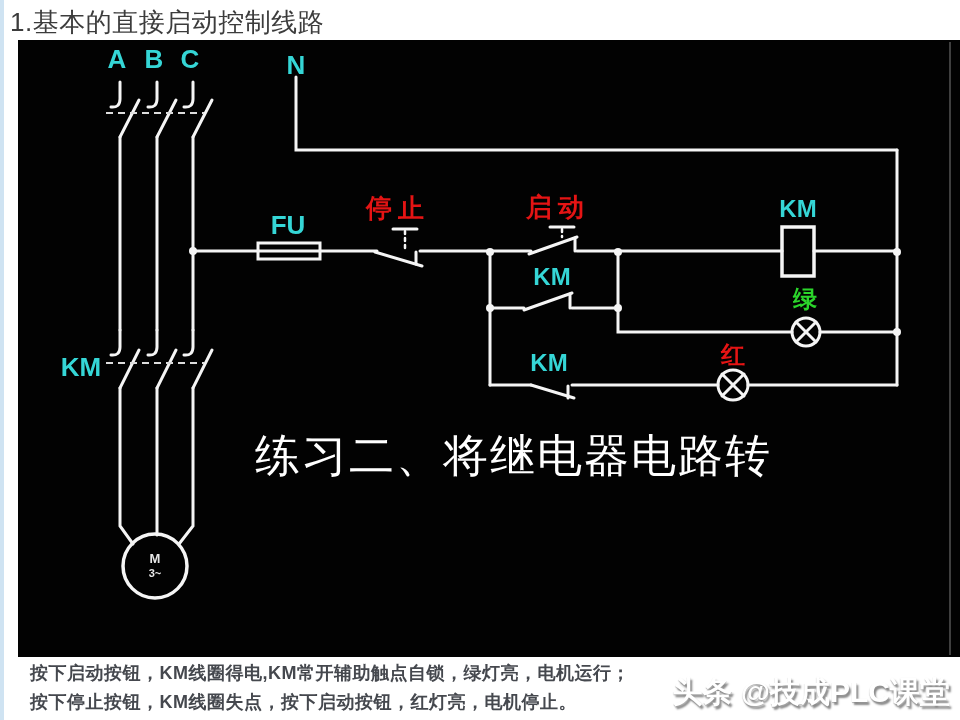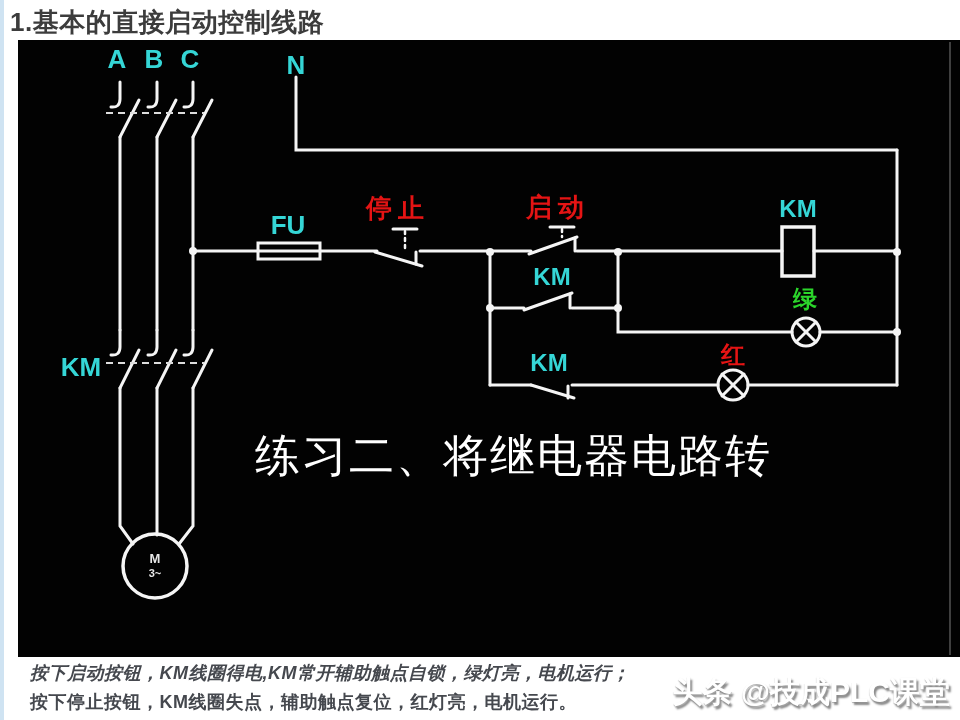--- a/index.html
+++ b/index.html
@@ -4,21 +4,21 @@
 <style>
   html,body{margin:0;padding:0;}
   body{
     width:960px;height:720px;position:relative;background:#ffffff;
     font-family:"Liberation Sans", sans-serif;overflow:hidden;
   }
   .edge-strip{
     position:absolute;left:0;top:0;width:4px;height:720px;background:#cfe3f2;
   }
   .page-title{
-    position:absolute;left:10px;top:5px;font-size:26px;font-weight:bold;
+    position:absolute;left:10px;top:5px;font-size:26px;font-weight:normal;
     color:#3c3c3c;letter-spacing:0.5px;white-space:nowrap;
   }
   .panel{
     position:absolute;left:18px;top:40px;width:942px;height:617px;background:#020202;
   }
   .panel svg{position:absolute;left:0;top:0;}
   .lbl{
     position:absolute;transform:translateX(-50%);white-space:nowrap;
     font-weight:bold;line-height:1;
   }
@@ -158,16 +158,16 @@
   <div class="lbl cyan f24" style="left:531px;top:311px;">KM</div>
   <div class="lbl cyan f26" style="left:63px;top:314px;">KM</div>
   <div class="lbl greenl f24" style="left:787px;top:247px;">绿</div>
   <div class="lbl redl f24" style="left:715px;top:303px;">红</div>
   <div class="lbl motor-lbl" style="left:137px;top:512px;font-size:13px;">M</div>
   <div class="lbl motor-lbl" style="left:137px;top:528px;font-size:11px;">3~</div>
 
   <div class="overlay-text" style="top:394px;">练习二、将继电器电路转</div>
 </div>
 
-<div class="caption" style="top:661px;font-style:italic;">按下启动按钮，KM线圈得电,KM常开辅助触点自锁，绿灯亮，电机运行；</div>
-<div class="caption" style="top:690px;">按下停止按钮，KM线圈失点，辅助触点复位，红灯亮，电机运行。</div>
+<div class="caption" style="top:661px;">按下启动按钮，KM线圈得电,KM常开辅助触点自锁，绿灯亮，电机运行；</div>
+<div class="caption" style="top:690px;">按下停止按钮，KM线圈失点，按下启动按钮，红灯亮，电机停止。</div>
 
 <div class="watermark">头条 @技成PLC课堂</div>
 
 </body></html>

